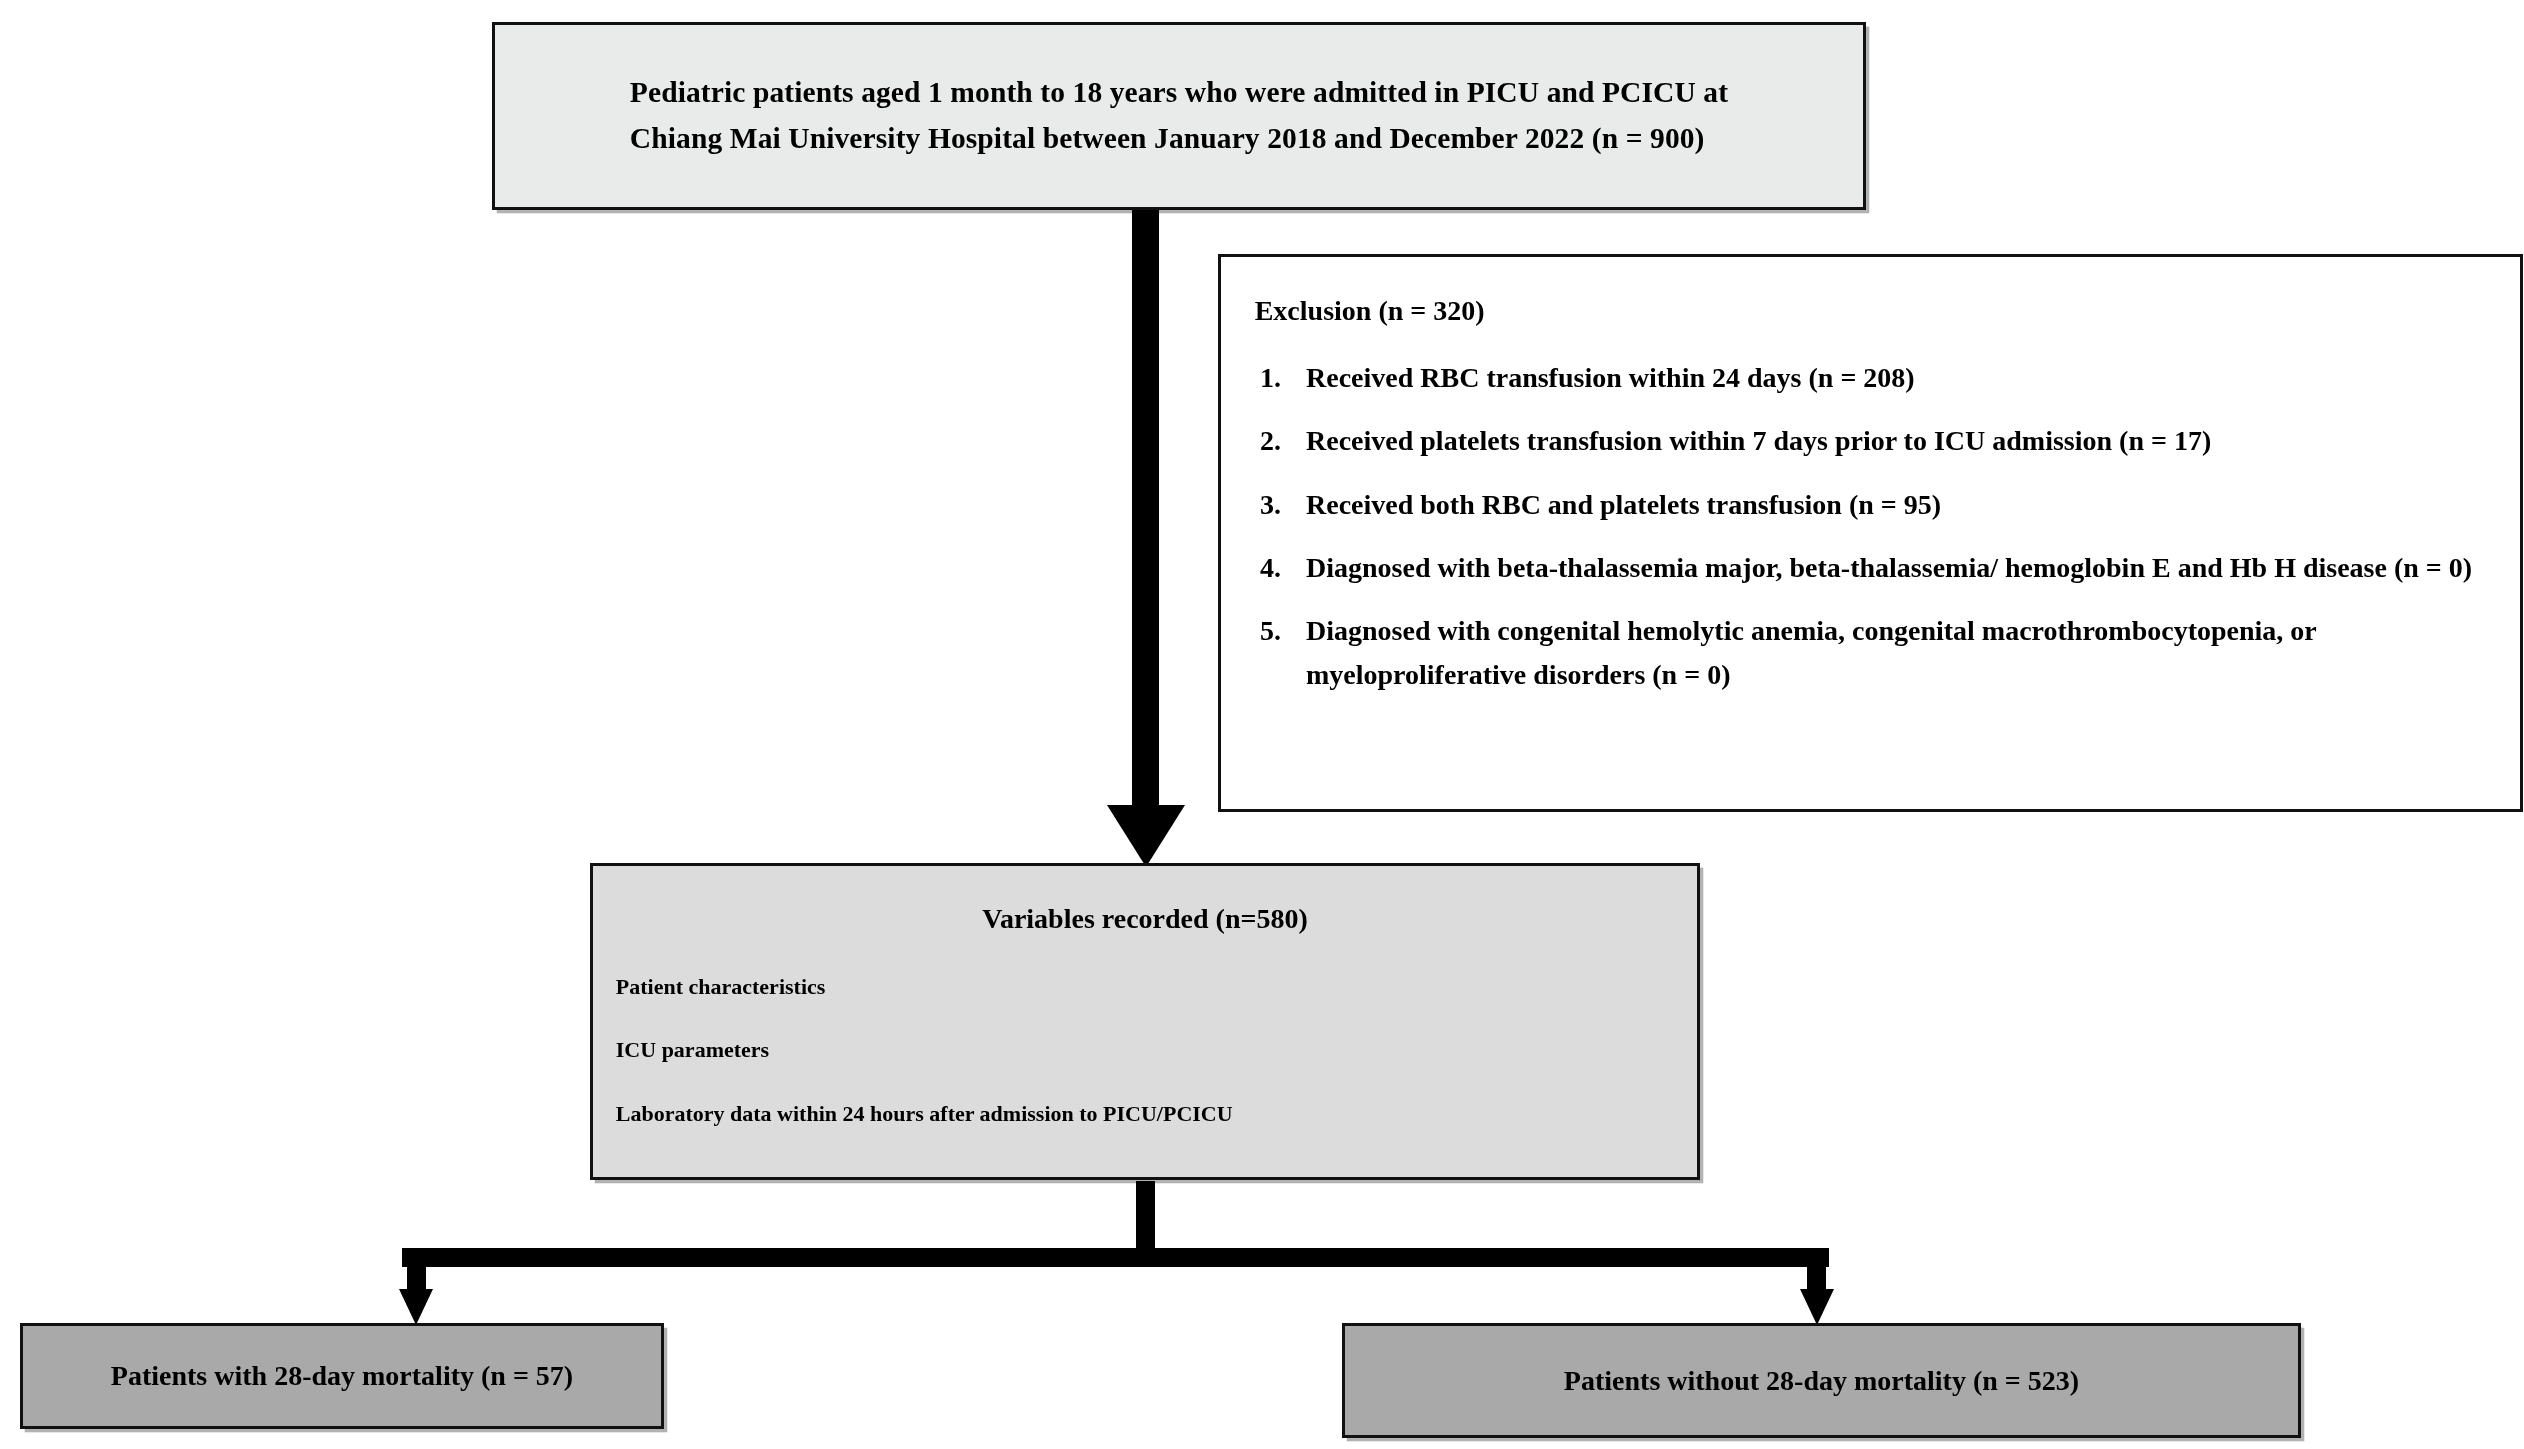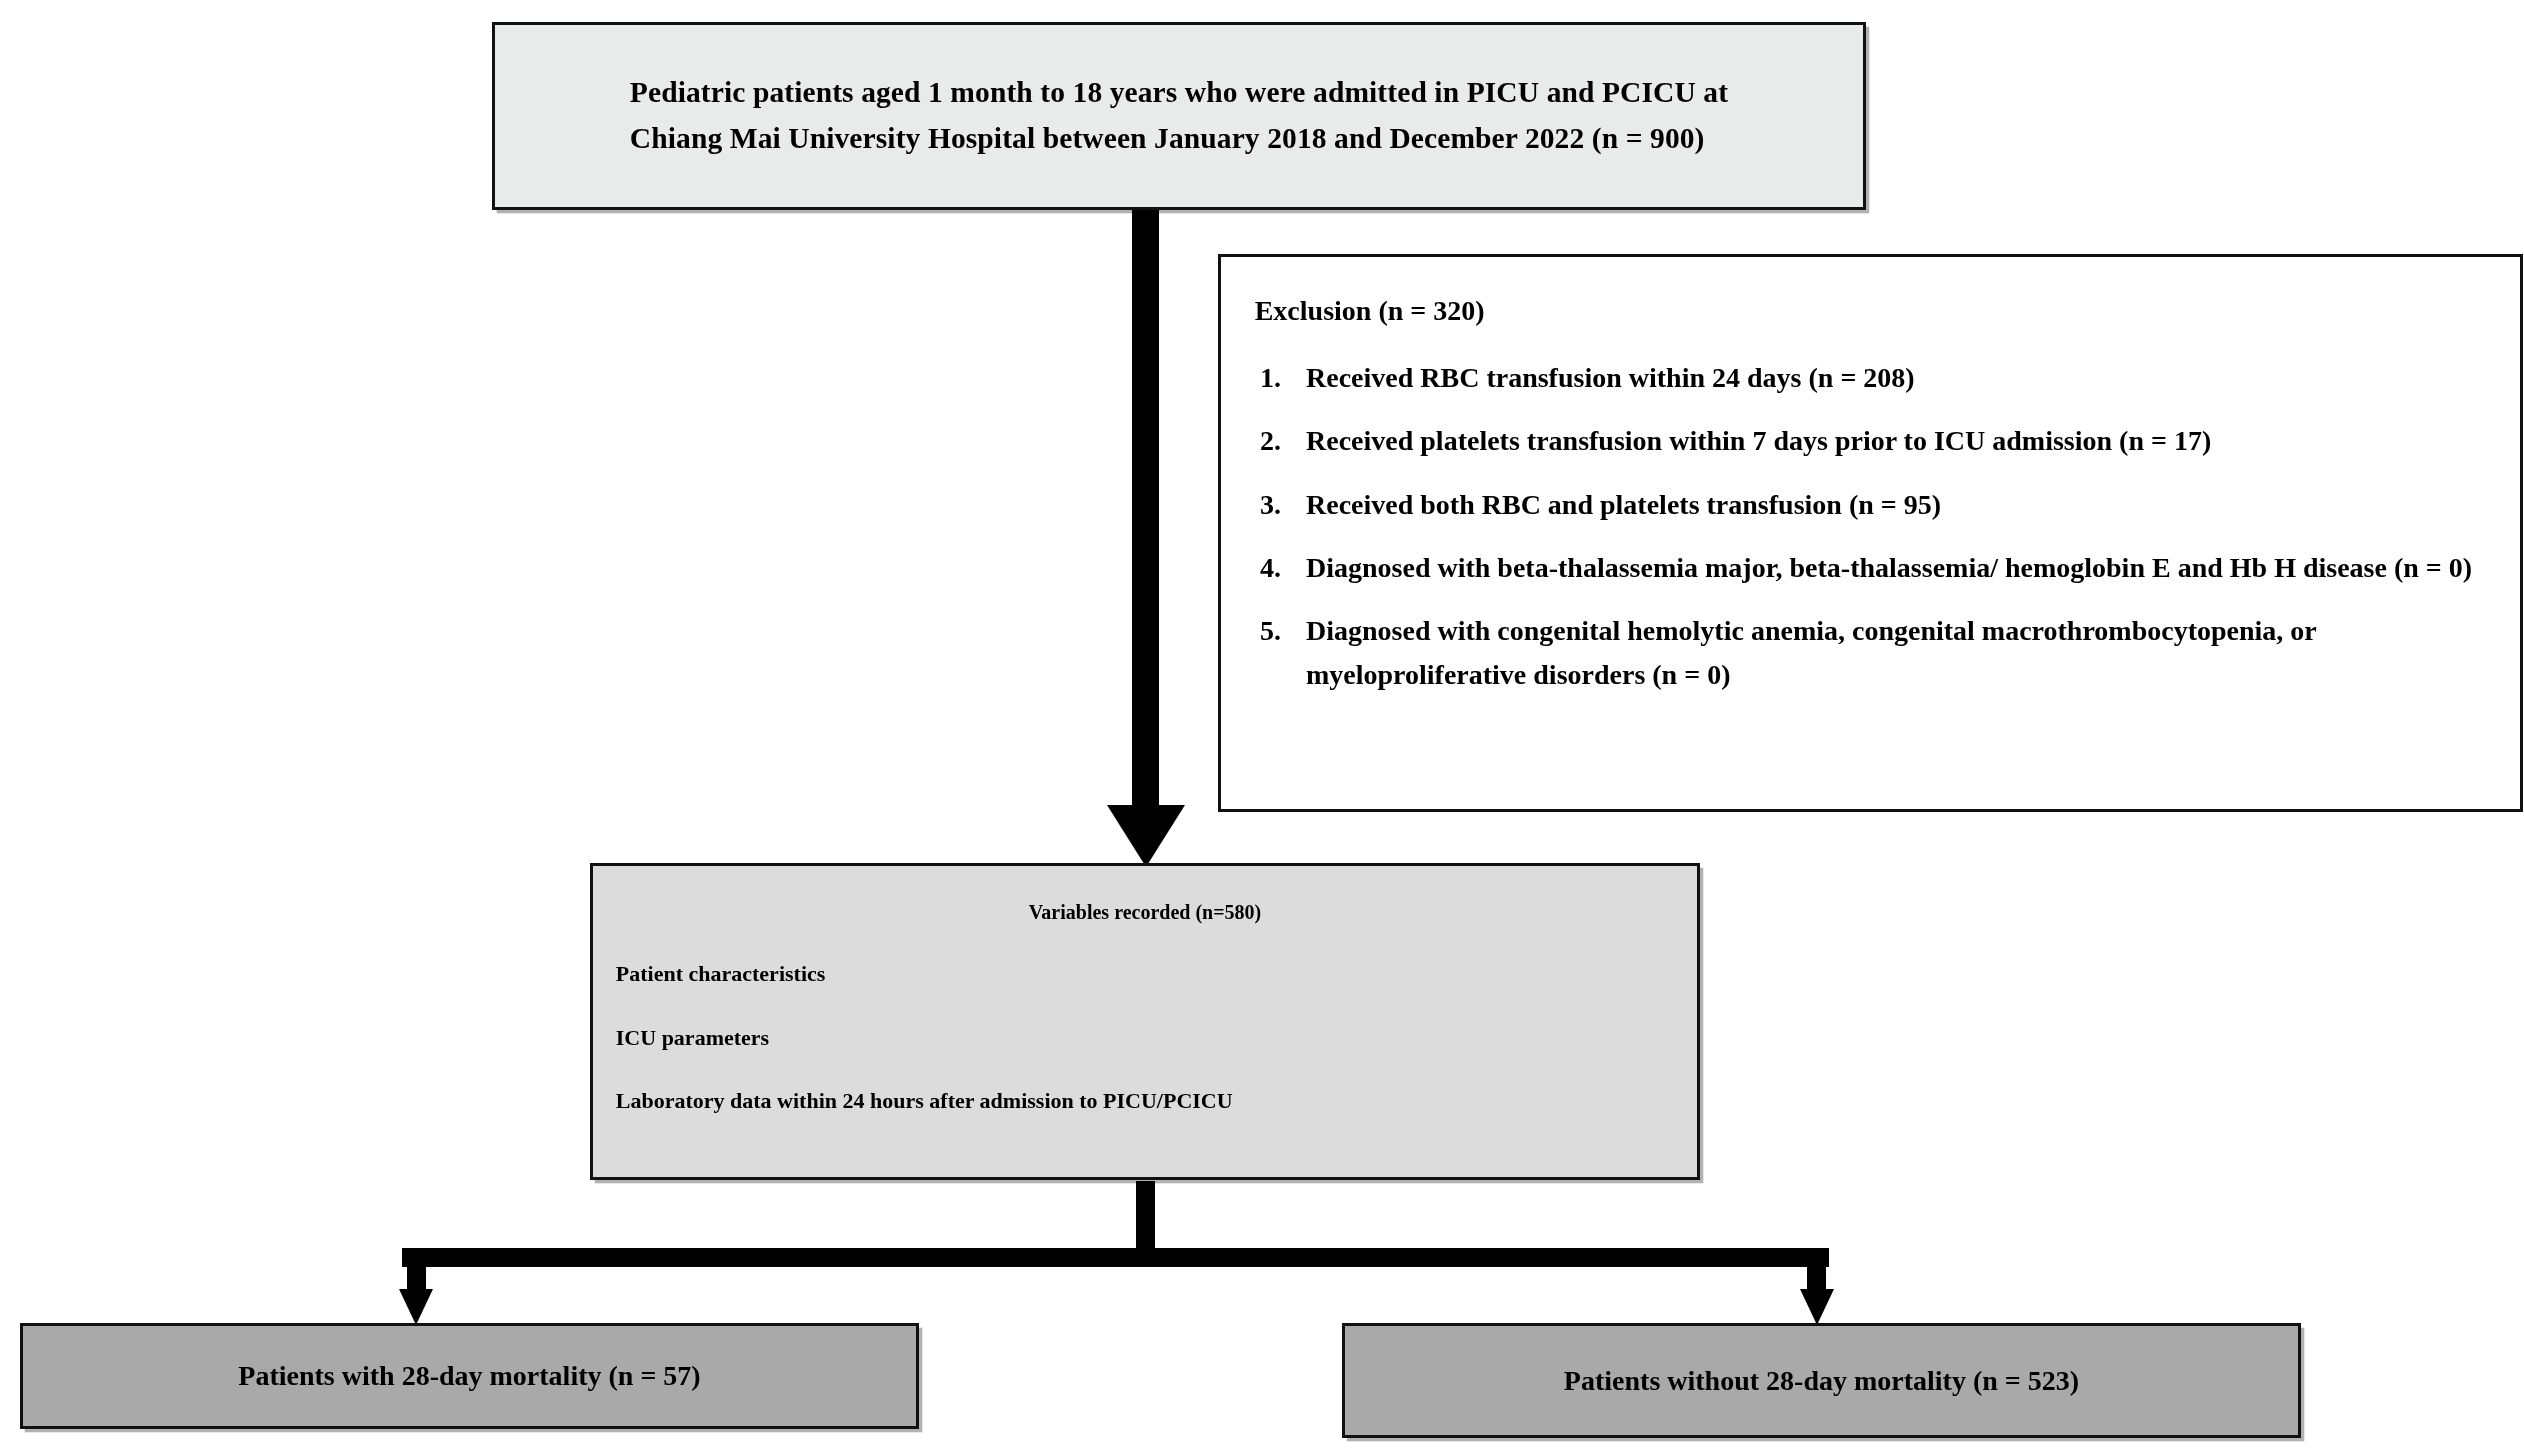--- a/index.html
+++ b/index.html
@@ -83,21 +83,21 @@
   
   #box-variables {
     left: 590px;
     top: 863px;
     width: 1110px;
     height: 317px;
     background: #dcdcdc;
     padding: 14.8px 21.5px 0 21.5px;
   }
   #box-variables .var-title {
-    font-size: 20px;
+    font-size: 28px;
     text-align: center;
     margin: 16px 0 0 0;
   }
   #box-variables .var-item {
     font-size: 22px;
     text-align: left;
     margin: 29.5px 0 0 1.3px;
   }
 
   
@@ -106,21 +106,21 @@
     display: flex;
     align-items: center;
     justify-content: center;
     text-align: center;
     font-size: 28px;
     padding: 0 17.4px;
   }
   #box-outcome-mortality {
     left: 20px;
     top: 1323px;
-    width: 899px;
+    width: 644px;
     height: 106px;
   }
   #box-outcome-survivors {
     left: 1342px;
     top: 1323px;
     width: 959px;
     height: 115px;
   }
 
   

